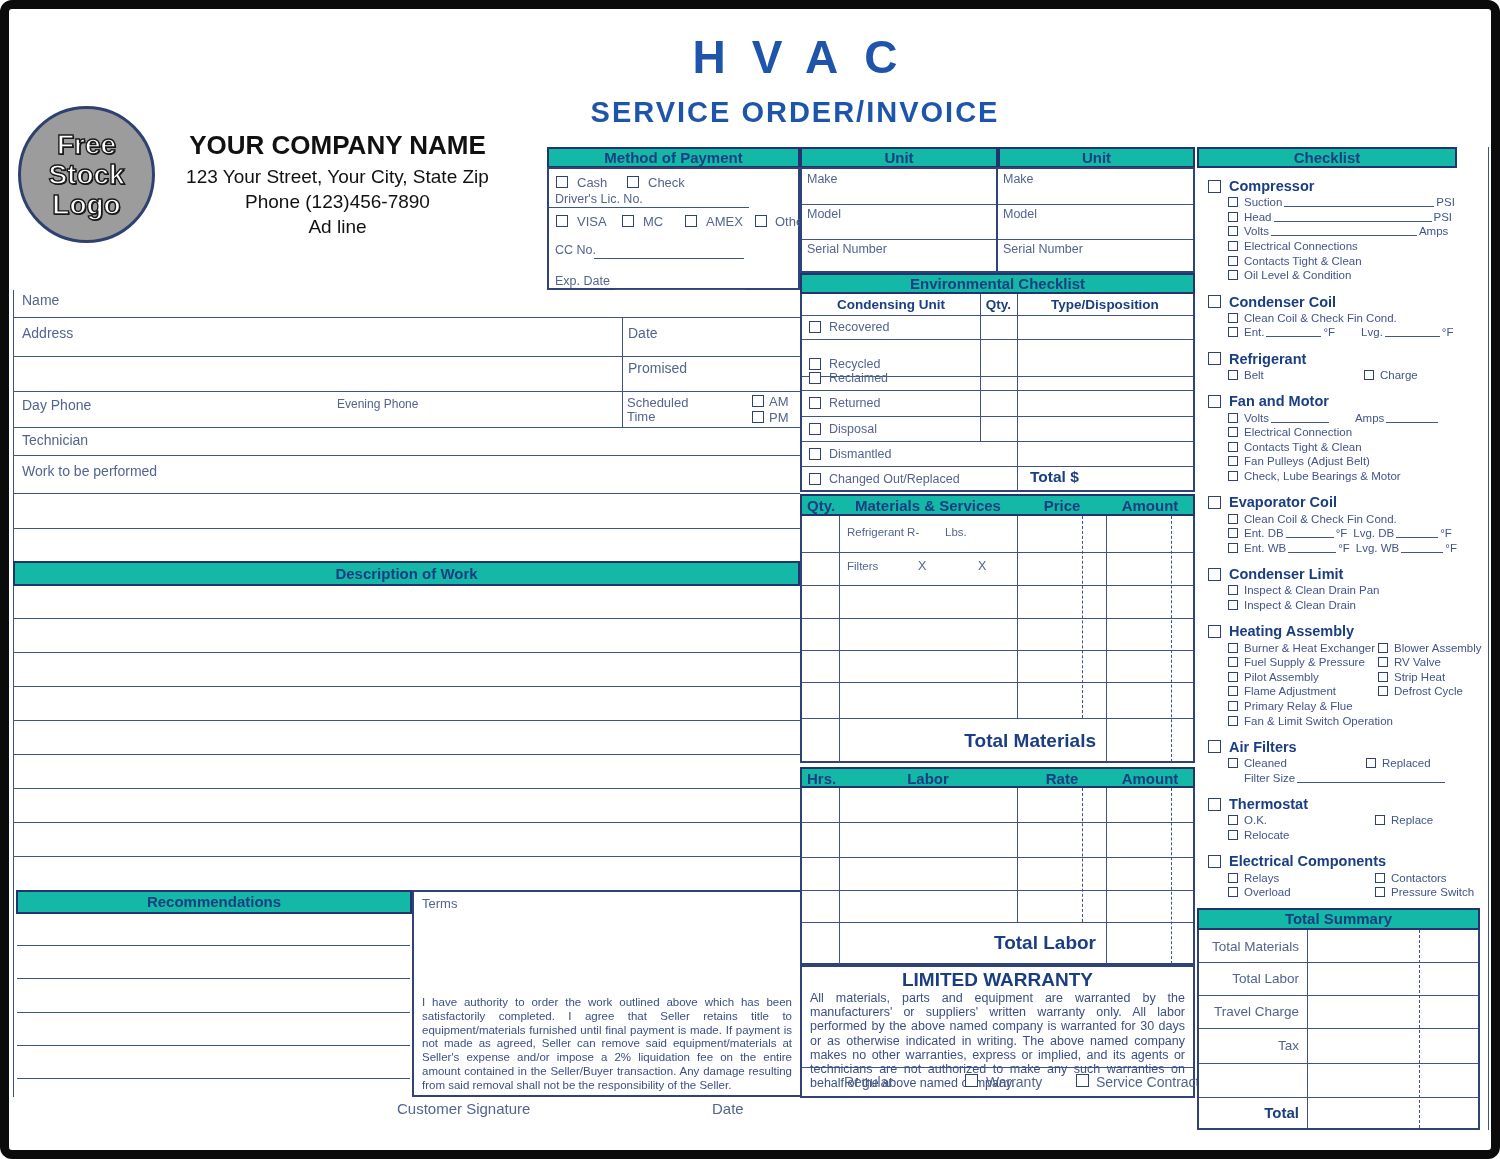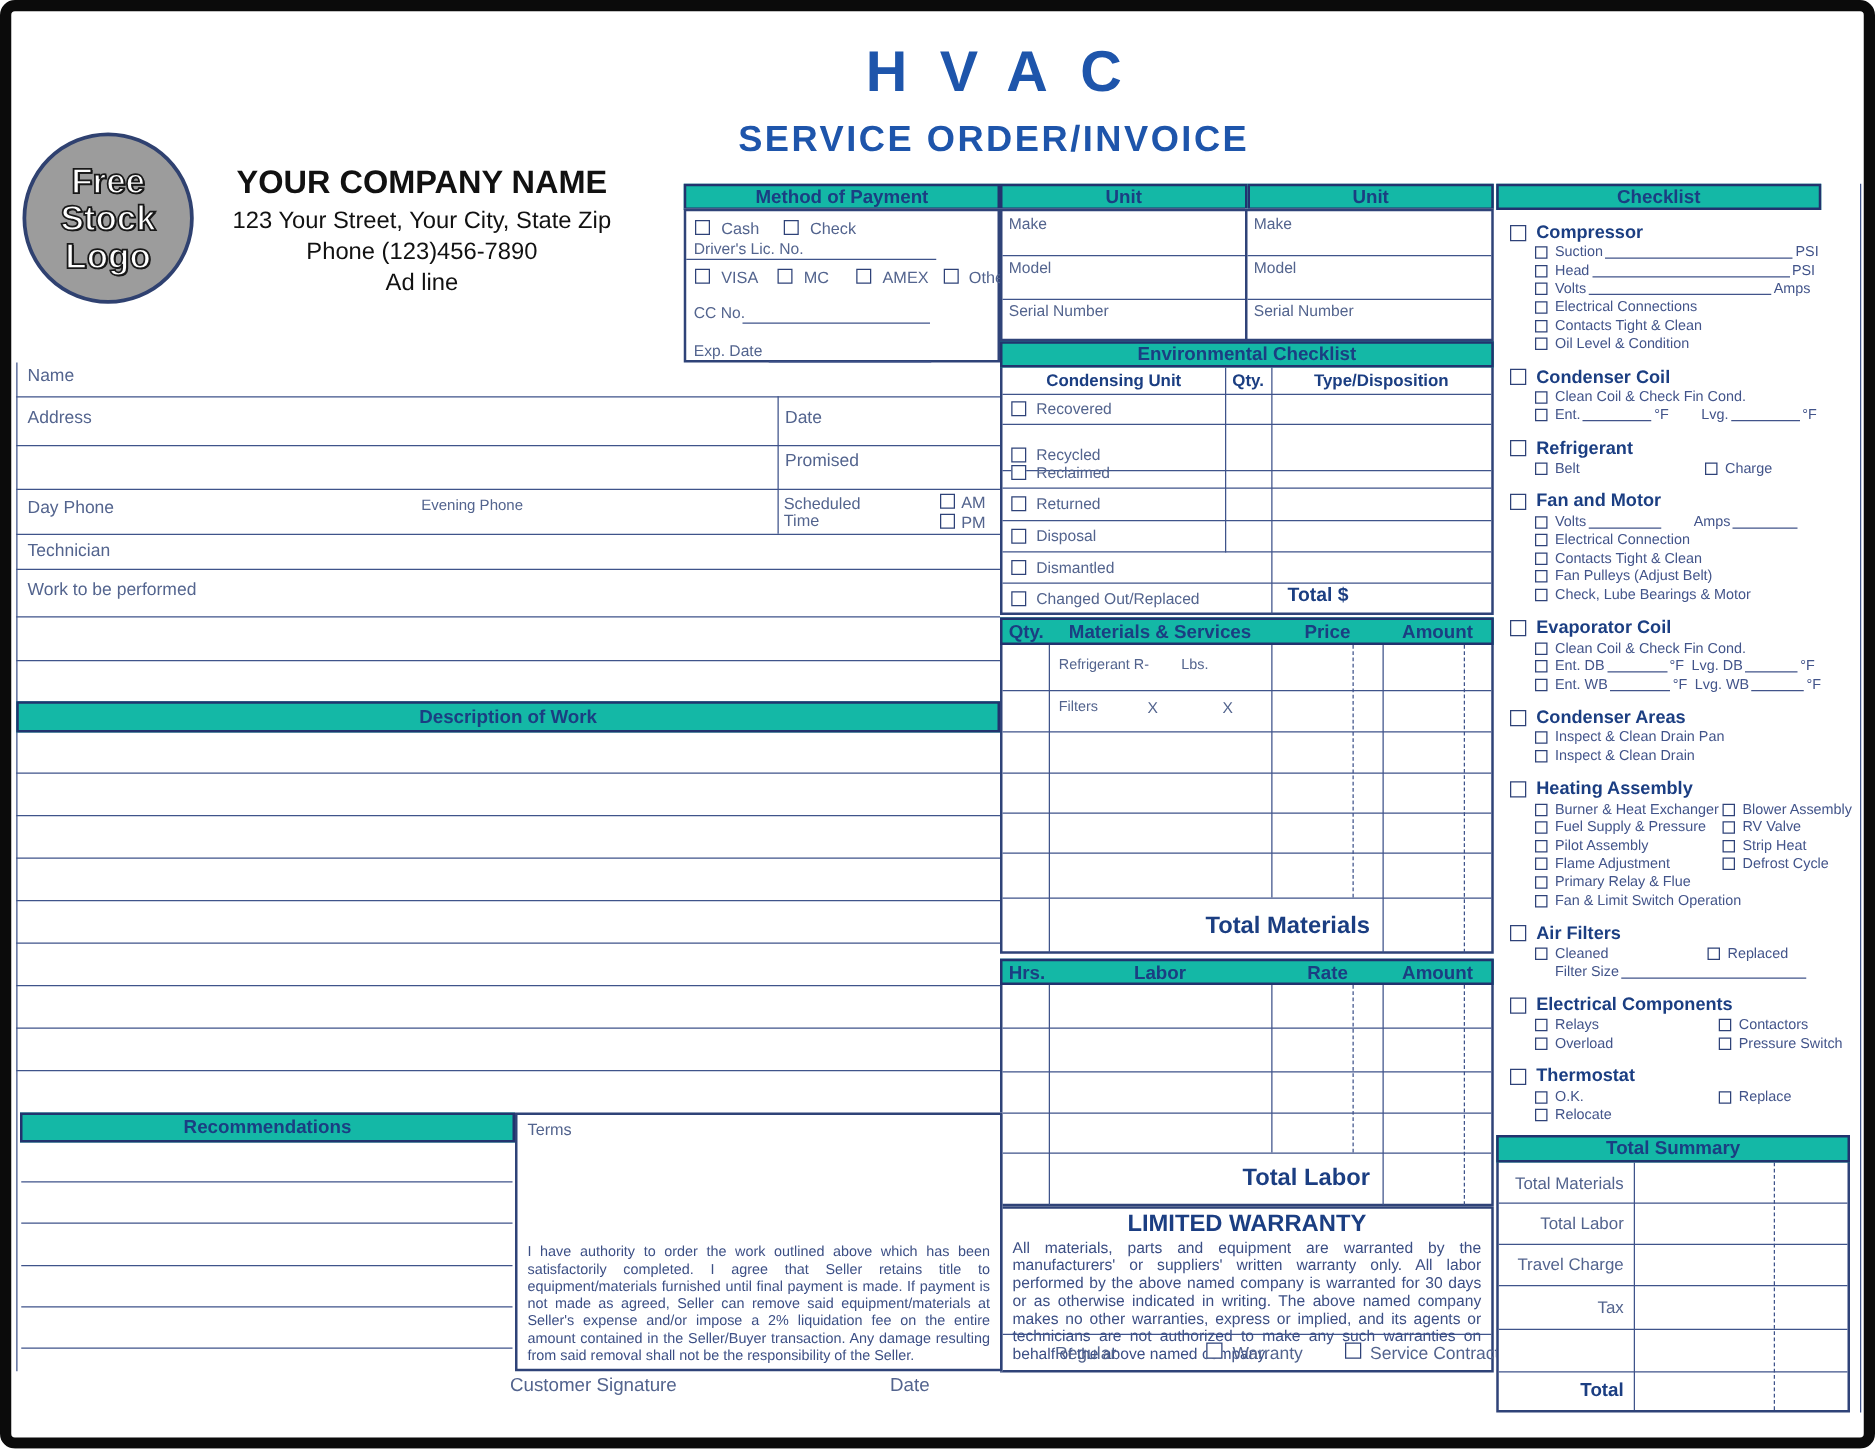--- a/index.html
+++ b/index.html
@@ -250,21 +250,21 @@
   <div class="hl" style="left:17px;top:945px;width:393px;"></div>
   <div class="hl" style="left:17px;top:978px;width:393px;"></div>
   <div class="hl" style="left:17px;top:1012px;width:393px;"></div>
   <div class="hl" style="left:17px;top:1045px;width:393px;"></div>
   <div class="hl" style="left:17px;top:1078px;width:393px;"></div>
 
   <div class="panel" style="left:412px;top:890px;width:390px;height:207px;">
     <span class="lbl" style="left:8px;top:4px;font-size:13px;">Terms</span>
     <div class="bodytext" style="left:8px;top:104px;width:370px;font-size:11.5px;line-height:13.8px;">I have authority to order the work outlined above which has been satisfactorily completed.  I agree that Seller retains title to equipment/materials furnished until final payment is made.  If payment is not made as agreed, Seller can remove said equipment/materials at Seller's expense and/or impose a 2% liquidation fee on the entire amount contained in the Seller/Buyer transaction. Any damage resulting from said removal shall not be the responsibility of the Seller.</div>
   </div>
-  <span class="lbl" style="left:408px;top:1100px;font-size:15px;">Customer Signature</span>
+  <span class="lbl" style="left:397px;top:1100px;font-size:15px;">Customer Signature</span>
   <span class="lbl" style="left:712px;top:1100px;font-size:15px;">Date</span>
 
   <div class="clwrap">
       <div class="cl-section">
         <div class="cl-head">
           <span class="cb cb13"></span>
           <span>Compressor</span>
         </div>
         <div class="cl-item">
           <span class="cl-part">
@@ -425,21 +425,21 @@
           <span class="cl-part" style="margin-left: 6px;">
             <span>Lvg. WB</span>
             <span class="cl-line" style="width: 42px;"></span>
             <span class="cl-sfx">°F</span>
           </span>
         </div>
       </div>
       <div class="cl-section">
         <div class="cl-head">
           <span class="cb cb13"></span>
-          <span>Condenser Areas</span>
+          <span>Condenser Limit</span>
         </div>
         <div class="cl-item">
           <span class="cl-part">
             <span class="cb cb10"></span>
             <span>Inspect &amp; Clean Drain Pan</span>
           </span>
         </div>
         <div class="cl-item">
           <span class="cl-part">
             <span class="cb cb10"></span>
@@ -523,62 +523,62 @@
         <div class="cl-item">
           <span class="cl-part" style="margin-left: 16px;">
             <span>Filter Size</span>
             <span class="cl-line" style="width: 148px;"></span>
           </span>
         </div>
       </div>
       <div class="cl-section">
         <div class="cl-head">
           <span class="cb cb13"></span>
+          <span>Thermostat</span>
+        </div>
+        <div class="cl-item">
+          <span class="cl-part" style="width: 147px;">
+            <span class="cb cb10"></span>
+            <span>O.K.</span>
+          </span>
+          <span class="cl-part">
+            <span class="cb cb10"></span>
+            <span>Replace</span>
+          </span>
+        </div>
+        <div class="cl-item">
+          <span class="cl-part">
+            <span class="cb cb10"></span>
+            <span>Relocate</span>
+          </span>
+        </div>
+      </div>
+      <div class="cl-section">
+        <div class="cl-head">
+          <span class="cb cb13"></span>
           <span>Electrical Components</span>
         </div>
         <div class="cl-item">
           <span class="cl-part" style="width: 147px;">
             <span class="cb cb10"></span>
             <span>Relays</span>
           </span>
           <span class="cl-part">
             <span class="cb cb10"></span>
             <span>Contactors</span>
           </span>
         </div>
         <div class="cl-item">
           <span class="cl-part" style="width: 147px;">
             <span class="cb cb10"></span>
             <span>Overload</span>
           </span>
           <span class="cl-part">
             <span class="cb cb10"></span>
             <span>Pressure Switch</span>
-          </span>
-        </div>
-      </div>
-      <div class="cl-section">
-        <div class="cl-head">
-          <span class="cb cb13"></span>
-          <span>Thermostat</span>
-        </div>
-        <div class="cl-item">
-          <span class="cl-part" style="width: 147px;">
-            <span class="cb cb10"></span>
-            <span>O.K.</span>
-          </span>
-          <span class="cl-part">
-            <span class="cb cb10"></span>
-            <span>Replace</span>
-          </span>
-        </div>
-        <div class="cl-item">
-          <span class="cl-part">
-            <span class="cb cb10"></span>
-            <span>Relocate</span>
           </span>
         </div>
       </div>
     </div>
   <div class="vl" style="left:1488px;top:147px;height:983px;"></div>
 
   <div class="panel" style="left:1197px;top:908px;width:283px;height:222px;">
     <div class="bar" style="left:-2px;top:-2px;width:283px;height:22px;">Total Summary</div>
     <div class="vl" style="left:108px;top:20px;height:198px;"></div>
     <div class="vld" style="left:220px;top:20px;height:198px;"></div>

